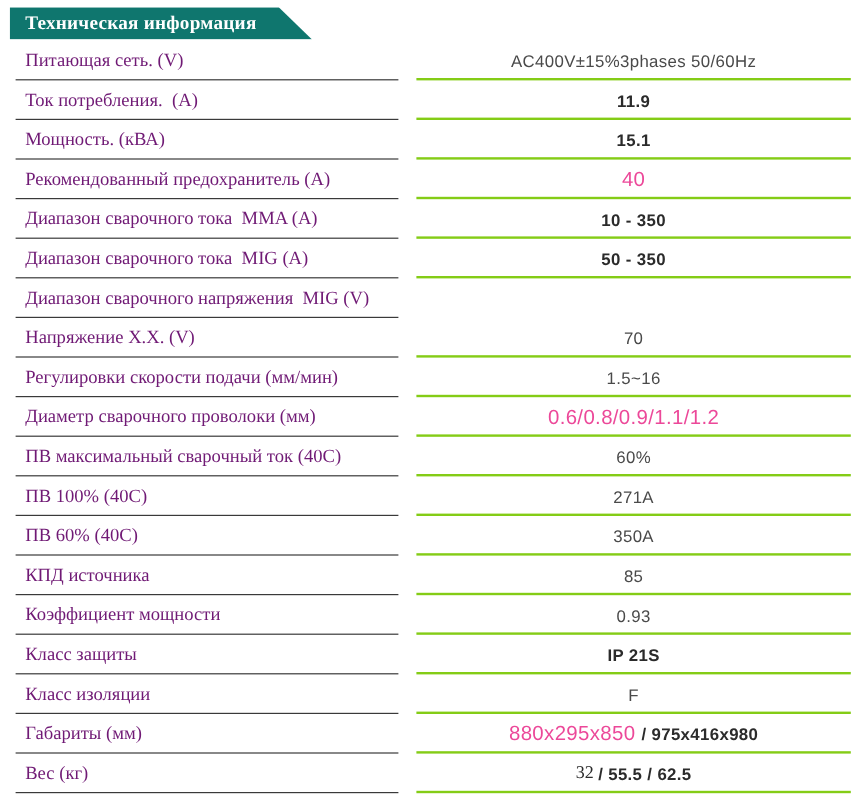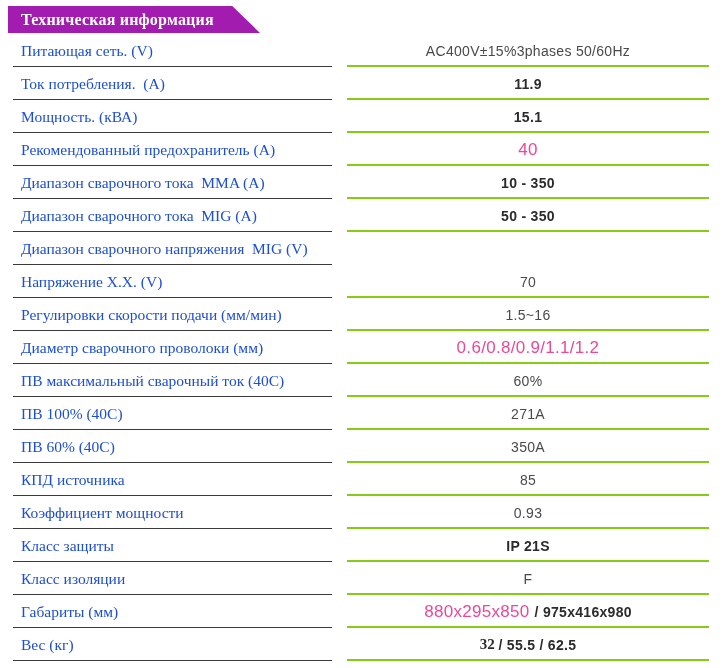--- a/index.html
+++ b/index.html
@@ -9,21 +9,21 @@
     position: relative;
     font-family: "Liberation Serif", serif;
     overflow: hidden;
   }
 
   
   .banner {
     position: absolute;
     left: 8px; top: 6px;
     width: 252px; height: 27px;
-    background: #a21caf;
+    background: #0f766e;
     clip-path: polygon(0 0, 89% 0, 100% 100%, 0 100%);
     display: flex; align-items: center;
   }
   .banner-text {
     color: #ffffff;
     font-family: "Liberation Serif", serif;
     font-weight: 700;
     font-size: 16px;
     padding-left: 13px;
     letter-spacing: 0.2px;
@@ -41,39 +41,39 @@
     display: flex; align-items: center;
     box-sizing: border-box;
   }
   .cell.label {
     width: 319px;
     border-bottom: 1.8px solid #3a3a3a;
     padding-left: 8px;
     padding-top: 2px;
     font-family: "Liberation Serif", serif;
     font-size: 15.5px;
-    color: #1d4ed8;
+    color: #701a75;
     white-space: pre;
   }
   .gap { width: 15px; }
   .cell.value {
     flex: 1;
     border-bottom: 2px solid #84cc16;
     justify-content: center;
     padding-top: 2px;
     font-family: "Liberation Sans", sans-serif;
     font-size: 14px;
     white-space: pre;
   }
 
   
   .vp-bold    { font-weight: 700; color: #2b2b2b; letter-spacing: 0.3px; }
   .vp-regular { font-weight: 400; color: #4a4a4a; letter-spacing: 0.3px; }
   .vp-muted   { font-weight: 400; color: #ec4899; font-size: 17px; letter-spacing: 0.3px; }
-  .vp-serif   { font-family: "Liberation Serif", serif; font-weight: 700; color: #2b2b2b; font-size: 15px; }
+  .vp-serif   { font-family: "Liberation Serif", serif; font-weight: 400; color: #2b2b2b; font-size: 15px; }
 </style>
 </head>
 <body>
 
 <div class="page">
   <div class="banner">
     <span class="banner-text">Техническая информация</span>
   </div>
 
   <div class="spec-table" id="spec-table">

